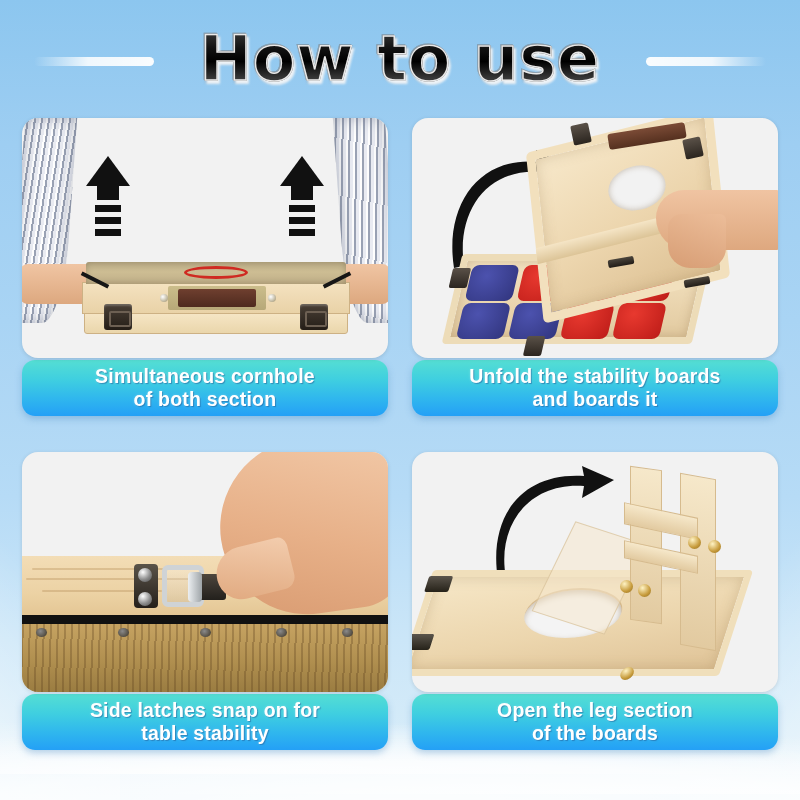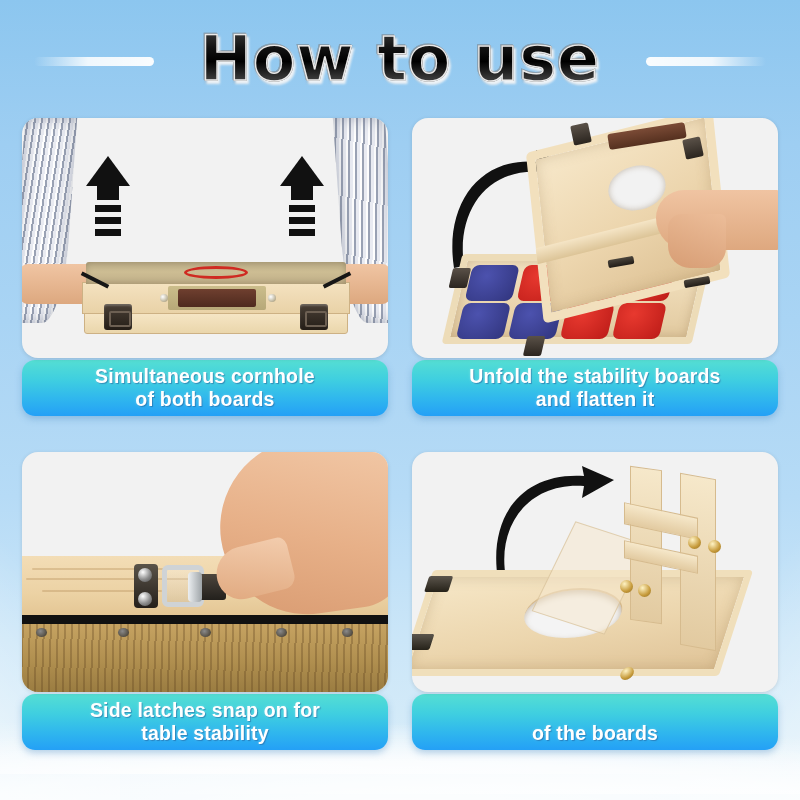--- a/index.html
+++ b/index.html
@@ -247,21 +247,21 @@
         </div>
         <div class="bevel" style="left:-2px;top:16px;width:30px;height:4px;transform:rotate(27deg);"></div>
         <div class="bevel" style="right:-2px;top:16px;width:30px;height:4px;transform:rotate(-27deg);"></div>
         <div class="latch-blk" style="left:22px;"></div>
         <div class="latch-blk" style="right:22px;"></div>
       </div>
     </div>
     <div class="caption">
       <div class="caption-text">
         <span>Simultaneous cornhole</span><br>
-        <span>of both boards</span>
+        <span>of both section</span>
       </div>
     </div>
   </div>
 
   <div class="panel">
     <div class="photo">
       <svg class="curve-arrow" style="left:30px;top:26px;" width="130" height="130" viewBox="0 0 130 130">
         <path d="M22,122 C14,66 46,24 98,28 L96,40 L124,22 L94,6 L96,18 C38,12 2,60 12,124 Z" fill="#111"></path>
       </svg>
 
@@ -288,21 +288,21 @@
       <div class="p2-clip" style="left:272px;top:20px;transform:rotate(-12deg);"></div>
       <div class="p2-hinge" style="left:196px;top:140px;transform:rotate(-10deg);"></div>
       <div class="p2-hinge" style="left:272px;top:160px;transform:rotate(-10deg);"></div>
       <div id="p2-hand"></div>
       <div id="p2-fingers"></div>
 
     </div>
     <div class="caption">
       <div class="caption-text">
         <span>Unfold the stability boards</span><br>
-        <span>and flatten it</span>
+        <span>and boards it</span>
       </div>
     </div>
   </div>
 
   <div class="panel">
     <div class="photo">
       <div id="p3-light">
         <div class="p3-grain" style="left:10px;top:12px;width:150px;"></div>
         <div class="p3-grain" style="left:4px;top:22px;width:190px;"></div>
         <div class="p3-grain" style="left:20px;top:34px;width:120px;"></div>
@@ -352,19 +352,19 @@
       <div class="p4-leg" style="left:268px;top:24px;width:36px;height:172px;transform:skewY(10deg);"></div>
       <div class="p4-leg" style="left:212px;top:58px;width:74px;height:22px;transform:skewY(12deg);"></div>
       <div class="p4-leg" style="left:212px;top:96px;width:74px;height:18px;transform:skewY(12deg);"></div>
       <div class="p4-screw" style="left:276px;top:84px;"></div>
       <div class="p4-screw" style="left:296px;top:88px;"></div>
       <div class="p4-screw" style="left:208px;top:128px;"></div>
       <div class="p4-screw" style="left:226px;top:132px;"></div>
     </div>
     <div class="caption">
       <div class="caption-text">
-        <br>
+        <span>Open the leg section</span><br>
         <span>of the boards</span>
       </div>
     </div>
   </div>
 
 </div>
 
 </body></html>

